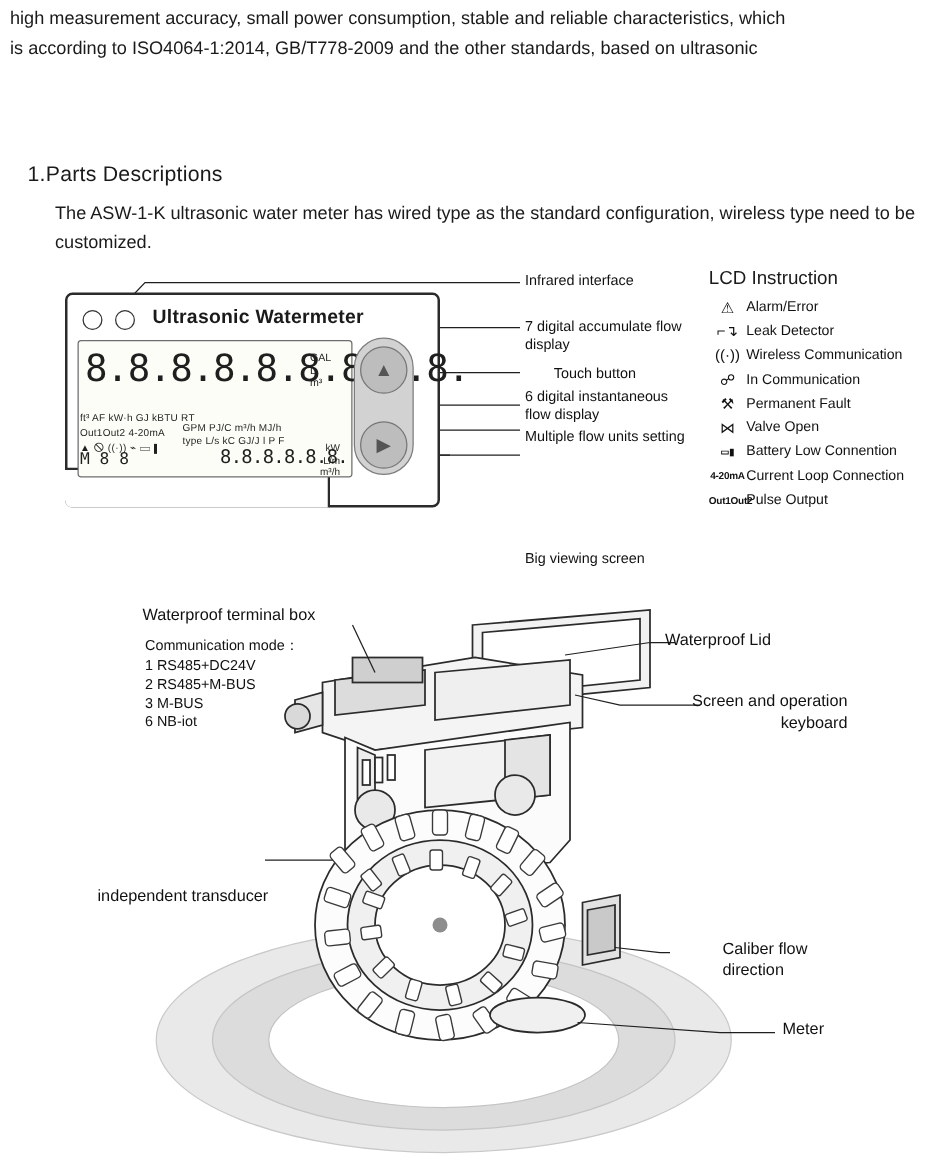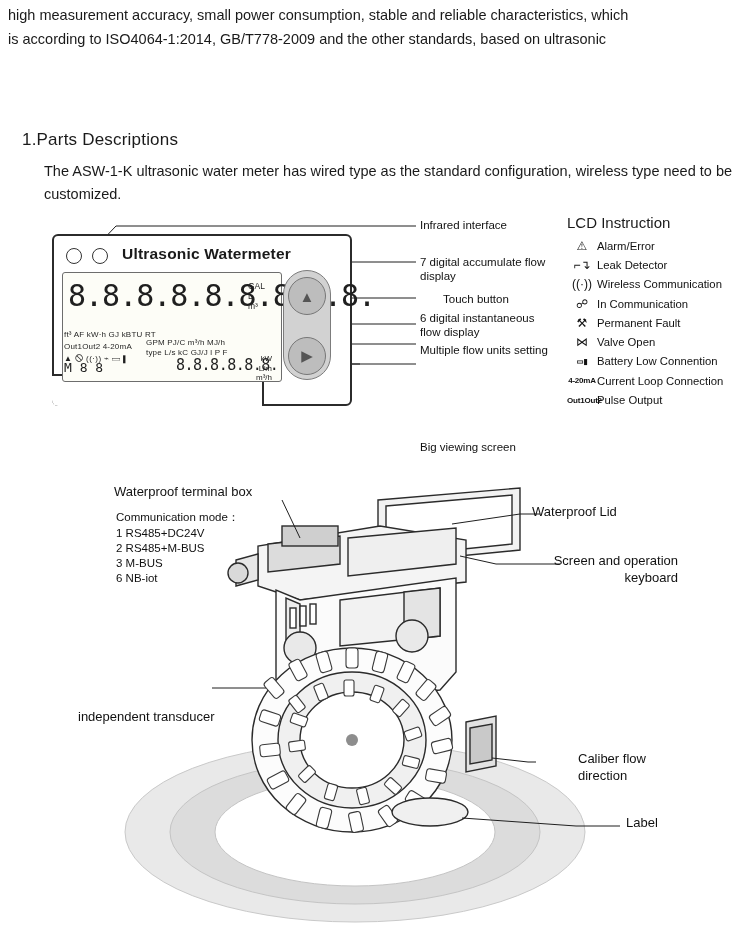--- a/index.html
+++ b/index.html
@@ -445,14 +445,14 @@
   <div class="plabel small" style="left:116px; top:70px;">Communication mode：</div>
   <div class="plabel small" style="left:116px; top:86px;">1 RS485+DC24V</div>
   <div class="plabel small" style="left:116px; top:101px;">2 RS485+M-BUS</div>
   <div class="plabel small" style="left:116px; top:116px;">3 M-BUS</div>
   <div class="plabel small" style="left:116px; top:131px;">6 NB-iot</div>
 
   <div class="plabel" style="left:532px; top:64px;">Waterproof Lid</div>
   <div class="plabel" style="left:500px; top:113px;text-align:right;">Screen and operation keyboard</div>
   <div class="plabel" style="left:78px; top:239px;margin-top:30px;">independent transducer</div>
   <div class="plabel" style="left:534px; top:311px;margin-left:44px;">Caliber flow direction</div>
-  <div class="plabel" style="left:626px; top:375px;">Label</div>
+  <div class="plabel" style="left:626px; top:375px;">Meter</div>
 </div>
 
 </body></html>

